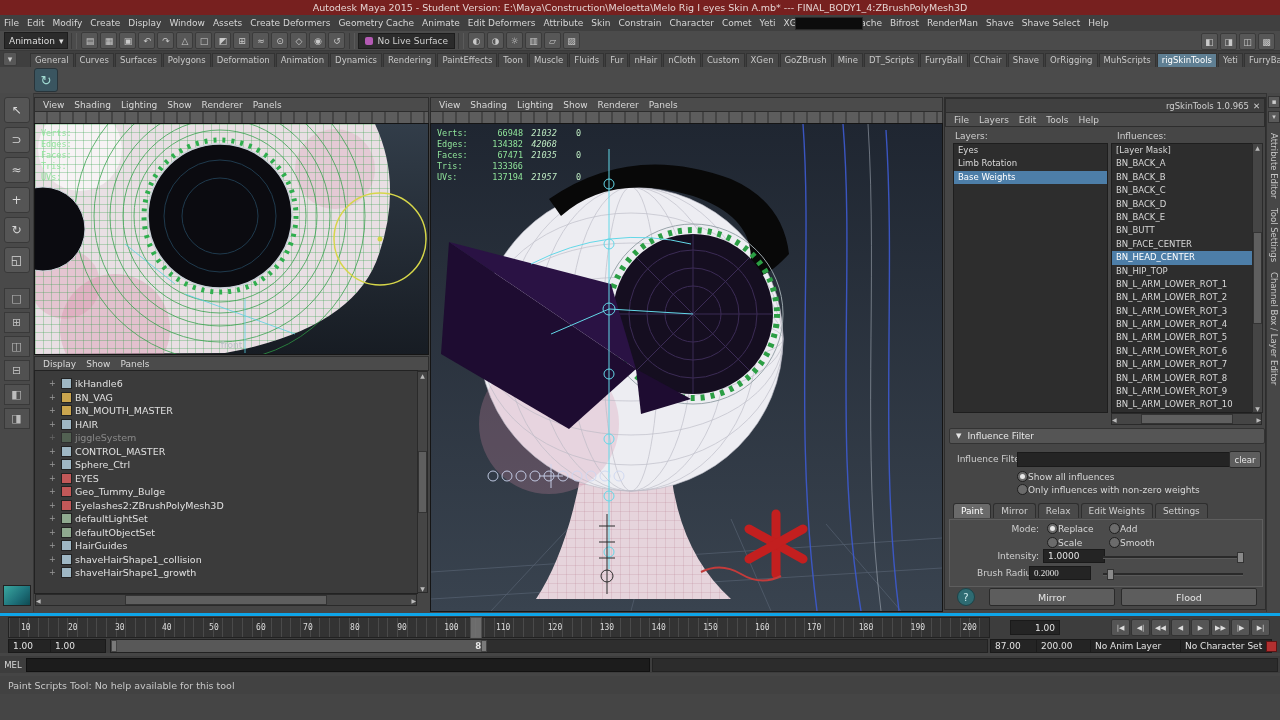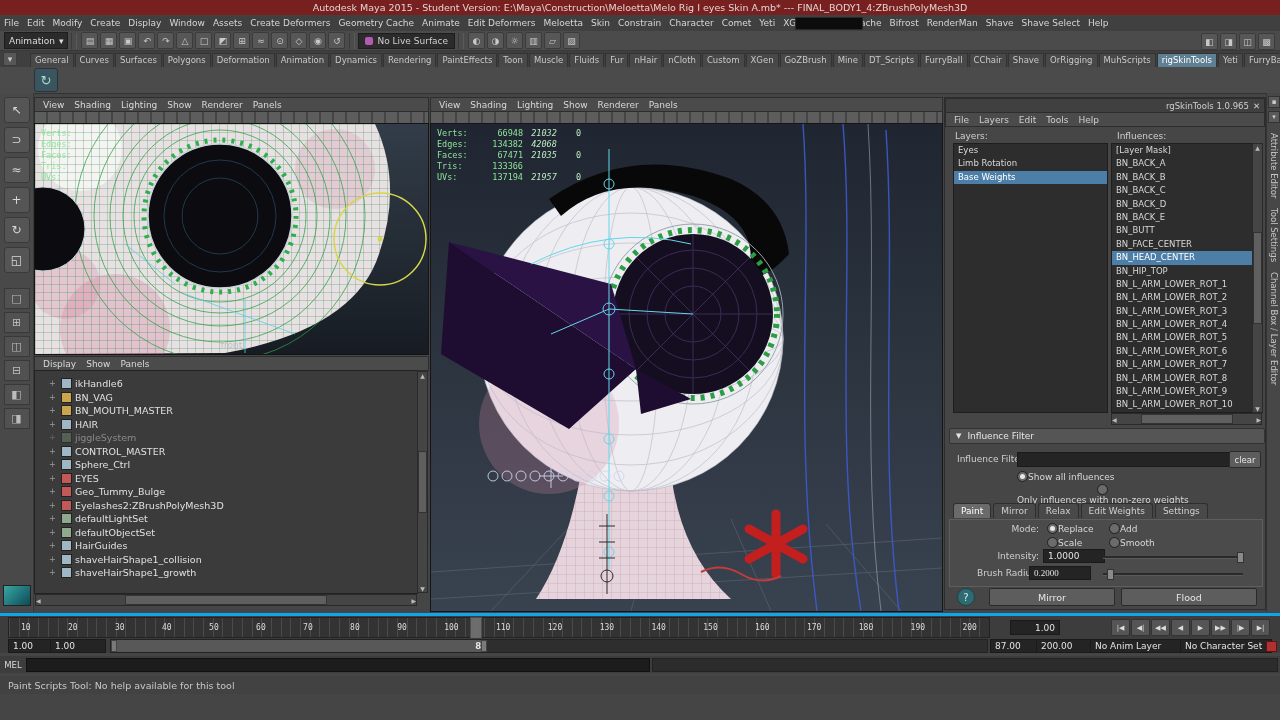--- a/index.html
+++ b/index.html
@@ -138,21 +138,21 @@
       <span class="menu-item">Edit</span>
       <span class="menu-item">Modify</span>
       <span class="menu-item">Create</span>
       <span class="menu-item">Display</span>
       <span class="menu-item">Window</span>
       <span class="menu-item">Assets</span>
       <span class="menu-item">Create Deformers</span>
       <span class="menu-item">Geometry Cache</span>
       <span class="menu-item">Animate</span>
       <span class="menu-item">Edit Deformers</span>
-      <span class="menu-item">Meloetta</span>
+      <span class="menu-item">Attribute</span>
       <span class="menu-item">Skin</span>
       <span class="menu-item">Constrain</span>
       <span class="menu-item">Character</span>
       <span class="menu-item">Comet</span>
       <span class="menu-item">Yeti</span>
       <span class="menu-item">XGen</span>
       <span class="menu-item">Pipeline Cache</span>
       <span class="menu-item">Bifrost</span>
       <span class="menu-item">RenderMan</span>
       <span class="menu-item">Shave</span>
@@ -720,21 +720,21 @@
       <span></span>
     </div>
     <div class="mbtn" style="position:absolute;left:284px;top:353px;width:30px;height:15px;font-size:8.5px;">
       <span>clear</span>
     </div>
 
     <div class="rad selected abs" style="left:72px;top:373px;">
       <span class="c"></span>
       <span>Show all influences</span>
     </div>
-    <div class="rad abs" style="left:72px;top:386px;flex-direction:column;">
+    <div class="rad abs" style="left:72px;top:386px;">
       <span class="c"></span>
       <span>Only influences with non-zero weights</span>
     </div>
 
     <div class="stab s abs stabs" style="left:8px;top:406px;border:none;background:none;padding:0;">
         <span class="stab active">Paint</span>
         <span class="stab">Mirror</span>
         <span class="stab">Relax</span>
         <span class="stab">Edit Weights</span>
         <span class="stab">Settings</span>

